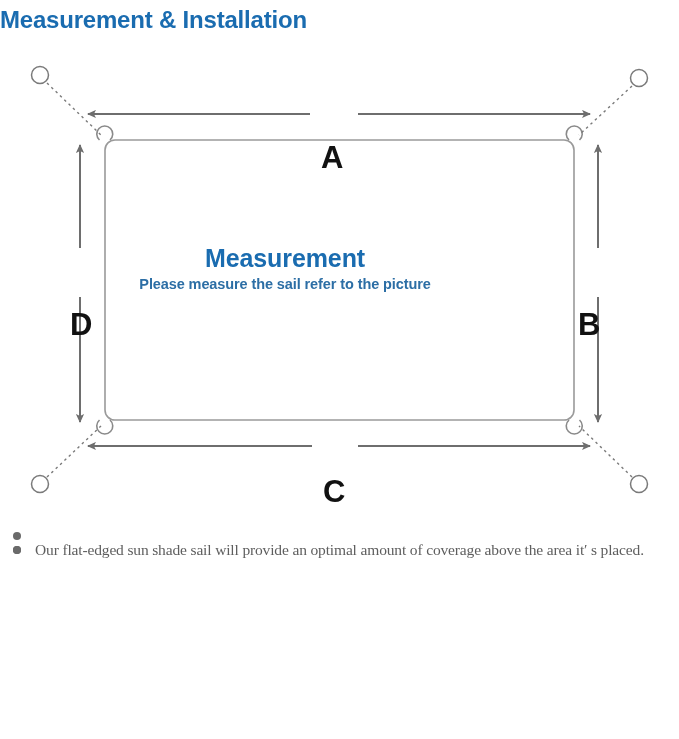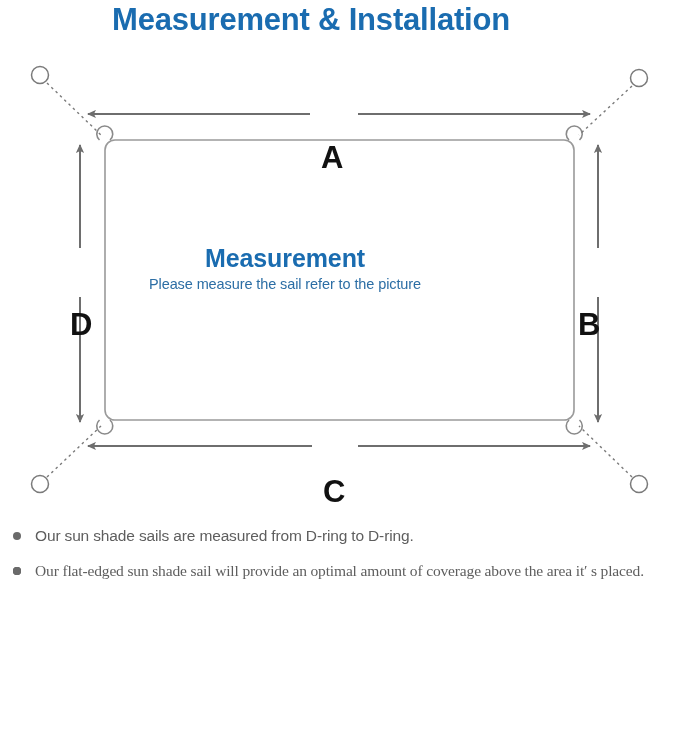--- a/index.html
+++ b/index.html
@@ -16,22 +16,22 @@
     overflow: hidden;
     position: relative;
   }
 
   
   .page-title {
     position: absolute;
     top: 0px;
     left: 0;
     width: 622px;
-    text-align: center;
-    font-size: 31px;
+    text-align: left;
+    font-size: 24px;
     font-weight: bold;
     color: #1a6cb0;
     letter-spacing: -0.2px;
     line-height: 40px;
     white-space: nowrap;
   }
 
   
   .diagram {
     position: absolute;
@@ -54,21 +54,21 @@
   .center-title {
     top: 196px;
     font-size: 25px;
     font-weight: bold;
     color: #1a6cb0;
     letter-spacing: -0.1px;
   }
   .center-sub {
     top: 228px;
     font-size: 14.5px;
-    font-weight: normal;
+    font-weight: bold;
     color: #2c6ea5;
     letter-spacing: -0.1px;
   }
 
   .dim-letter {
     position: absolute;
     font-size: 31px;
     font-weight: bold;
     color: #111111;
     font-family: "Liberation Sans", sans-serif;
@@ -159,24 +159,20 @@
   <div class="dim-letter dim-c">C</div>
   <div class="dim-letter dim-d">D</div>
 
   <div class="center-label center-title">Measurement</div>
   <div class="center-label center-sub">Please measure the sail refer to the picture</div>
 </div>
 
 <div class="notes">
   <div class="note-item">
     <span class="note-bullet"></span>
-    <span>Our sun shade sails are measured from D-ring to D-ring.</span>
-  </div>
-  <div class="note-item">
-    <span class="note-bullet"></span>
   </div>
   <div class="note-item">
     <span class="note-bullet"></span>
   </div>
   <div class="note-item">
     <span class="note-bullet"></span>
     <span>Our flat-edged sun shade sail will provide an optimal amount of coverage above the area it′ s placed.</span>
   </div>
 </div>
 

